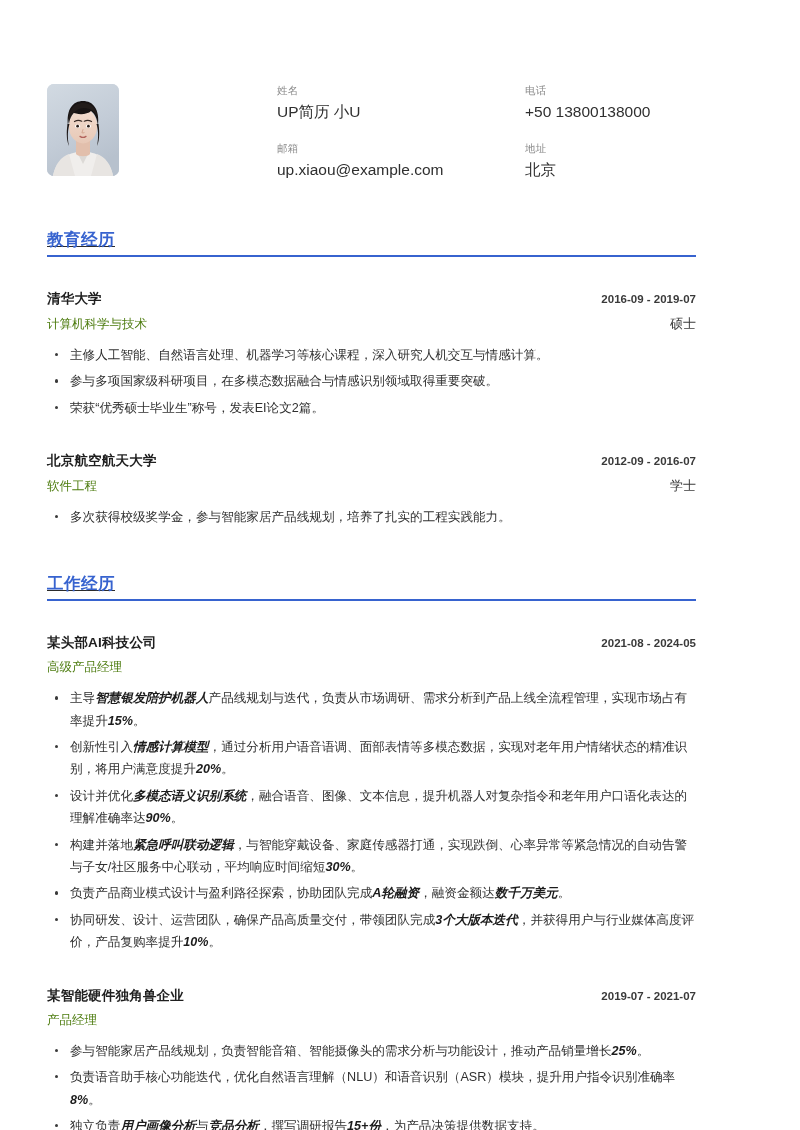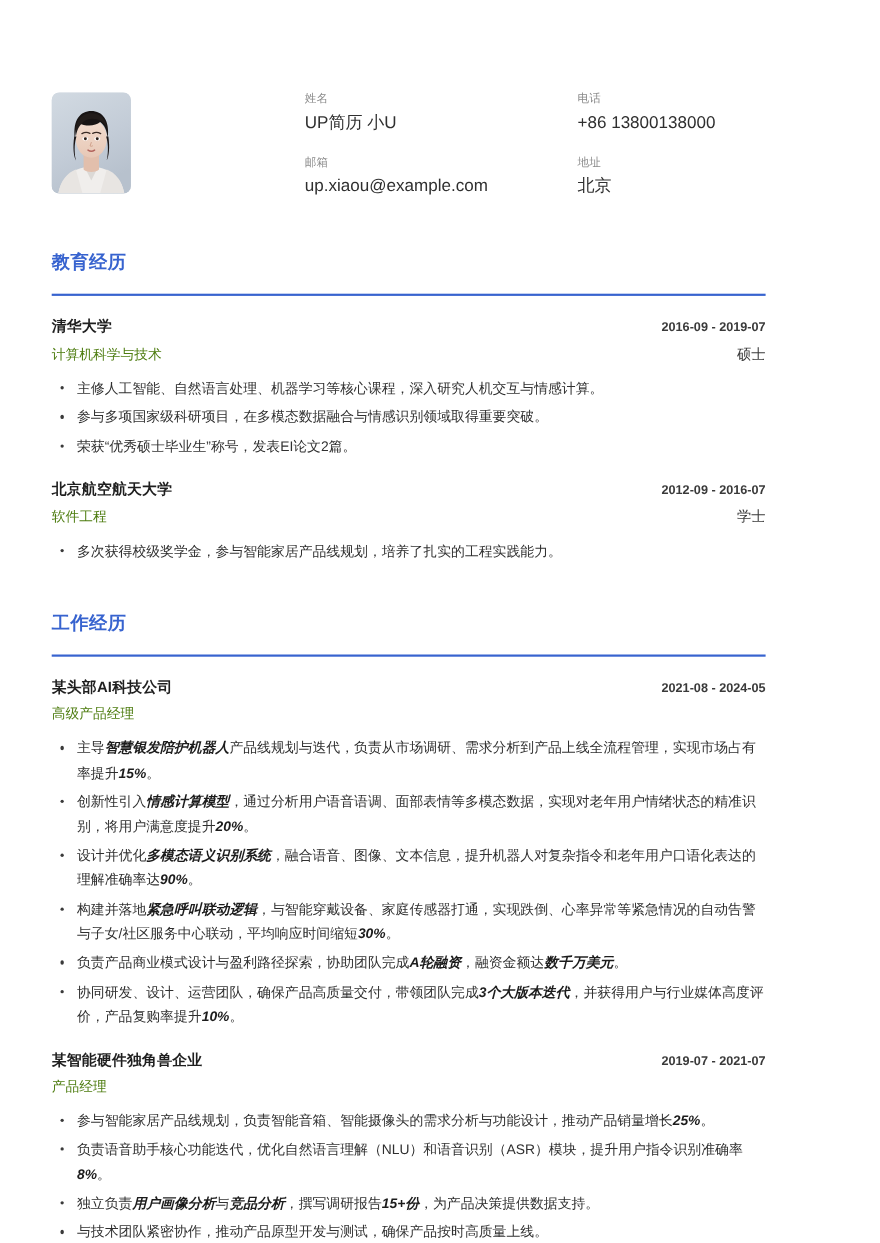--- a/index.html
+++ b/index.html
@@ -65,31 +65,32 @@
     font-size: 15.5px;
     color: #2f2f2f;
     font-weight: 400;
   }
 
   
   .section { margin-top: 34px; }
   .section.work { margin-top: 46px; }
   .section-head {
     border-bottom: 2.6px solid #3763cf;
-    padding-bottom: 17px;
+    padding-bottom: 5px;
+    text-decoration: underline;
   }
   .section-title {
     font-size: 16.5px;
     font-weight: 700;
     color: #3763cf;
     letter-spacing: .5px;
     line-height: 1.2;
   }
 
-  .entry { margin-top: 19px; }
+  .entry { margin-top: 33px; }
   .entry-top {
     display: flex;
     justify-content: space-between;
     align-items: baseline;
   }
   .entry-org {
     font-size: 13.5px;
     font-weight: 700;
     color: #1f1f1f;
     letter-spacing: .2px;
@@ -192,21 +193,21 @@
       </div>
     </div>
 
     <div class="contact-grid">
       <div class="contact-cell">
         <div class="contact-label">姓名</div>
         <div class="contact-value">UP简历 小U</div>
       </div>
       <div class="contact-cell">
         <div class="contact-label">电话</div>
-        <div class="contact-value">+86 13800138000</div>
+        <div class="contact-value">+50 13800138000</div>
       </div>
       <div class="contact-cell">
         <div class="contact-label">邮箱</div>
         <div class="contact-value">up.xiaou@example.com</div>
       </div>
       <div class="contact-cell">
         <div class="contact-label">地址</div>
         <div class="contact-value">北京</div>
       </div>
     </div>

